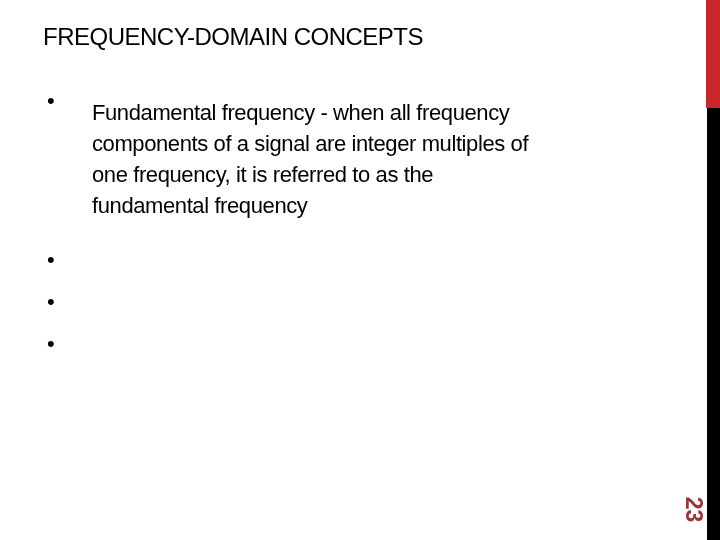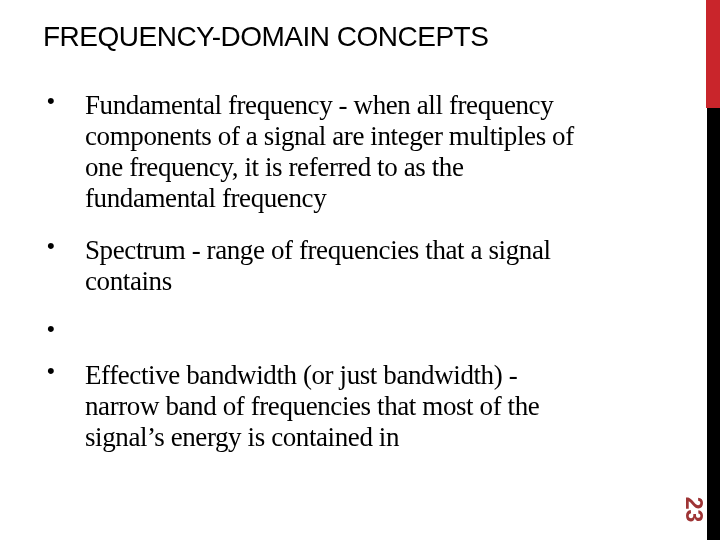--- a/index.html
+++ b/index.html
@@ -9,21 +9,21 @@
     height: 540px;
     background: var(--background, #ffffff);
     font-family: "Liberation Sans", sans-serif;
     overflow: hidden;
   }
   .title {
     position: absolute;
     left: 43px;
     top: 20px;
     margin: 0;
-    font-size: 28px;
+    font-size: 24px;
     line-height: 34px;
     font-weight: 400;
     letter-spacing: -0.5px;
     color: var(--text, #000);
     white-space: nowrap;
   }
   .bullets {
     position: absolute;
     left: 47px;
     top: 85px;
@@ -34,27 +34,26 @@
     margin: 0 0 11px 0;
   }
   .marker {
     flex: 0 0 33px;
     width: 33px;
     font-size: 22px;
     line-height: 31px;
     color: var(--text, #000);
   }
   .btext {
-    margin: 5px;
-    font-size: 27px;
+    margin: 12px;
+    font-size: 22px;
     line-height: 31px;
     letter-spacing: -0.4px;
     color: var(--text, #000);
     white-space: pre-line;
-    font-family: Liberation Serif, serif;
   }
   .red-bar {
     position: absolute;
     top: 0;
     right: 0;
     width: 14px;
     height: 108px;
     background: var(--accent-red, #c9252b);
   }
   .black-bar {
@@ -88,30 +87,25 @@
   <div class="bullets">
     <div class="bullet">
       <span class="marker">•</span>
       <p class="btext">Fundamental frequency - when all frequency
 components of a signal are integer multiples of
 one frequency, it is referred to as the
 fundamental frequency</p>
     </div>
     <div class="bullet">
       <span class="marker">•</span>
-      <p class="btext">Spectrum - range of frequencies that a signal
-contains</p>
     </div>
     <div class="bullet">
       <span class="marker">•</span>
     </div>
     <div class="bullet">
       <span class="marker">•</span>
-      <p class="btext">Effective bandwidth (or just bandwidth) -
-narrow band of frequencies that most of the
-signal’s energy is contained in</p>
     </div>
   </div>
 
   <div class="red-bar"></div>
   <div class="black-bar"></div>
   <div class="page-number">23</div>
 </div>
 
 </body></html>

